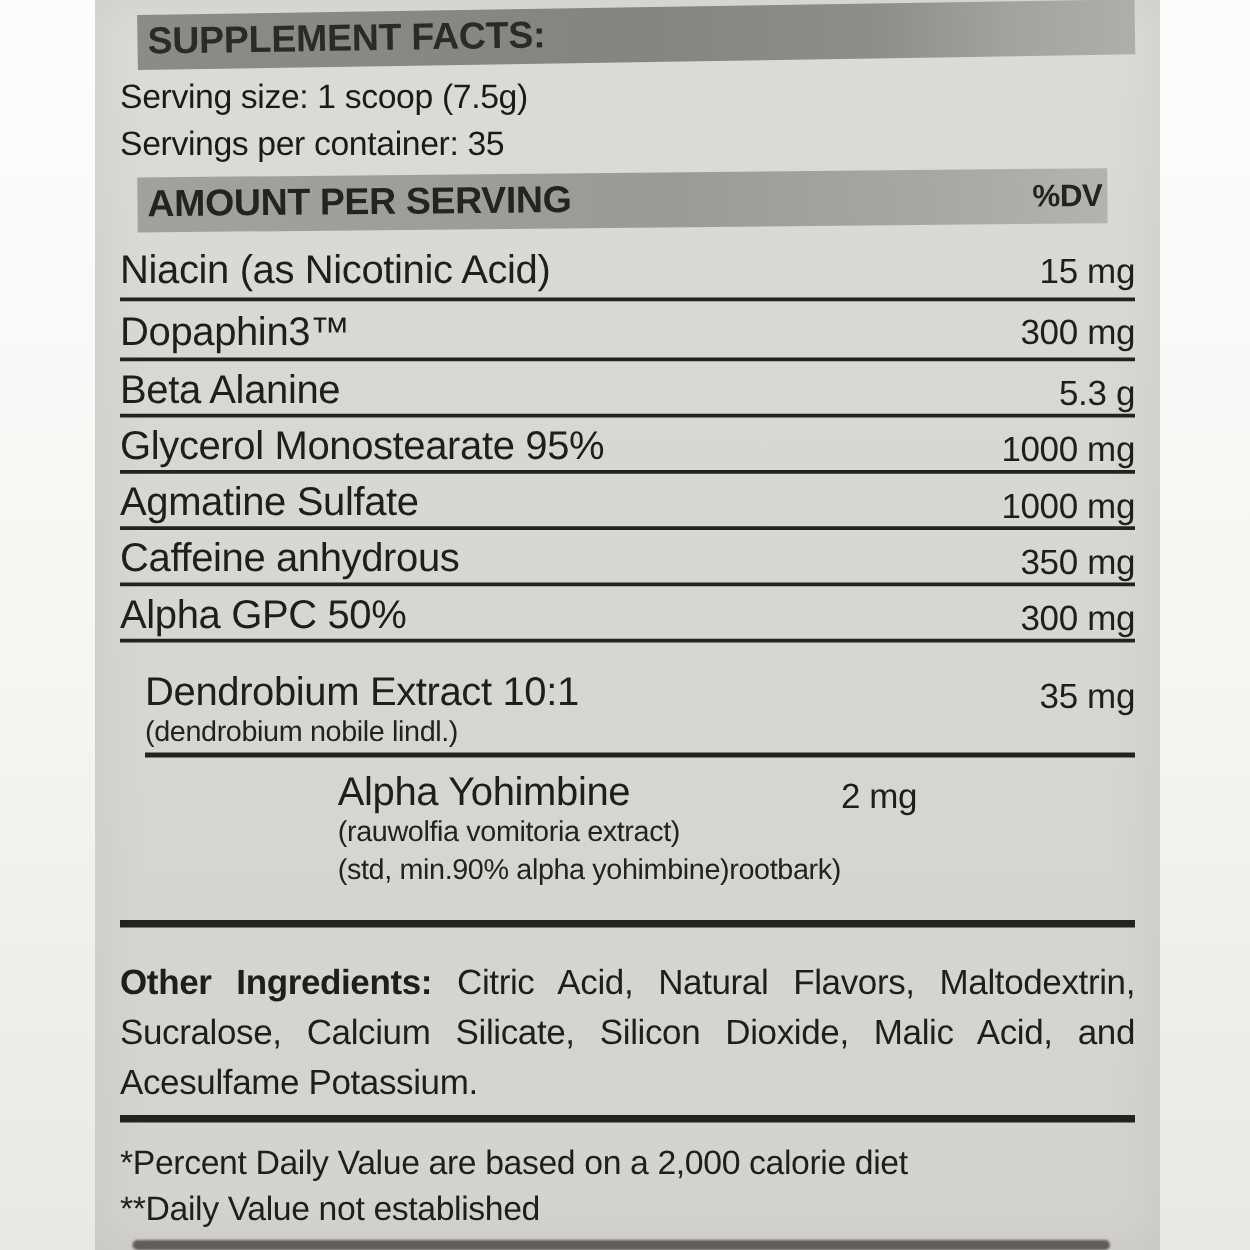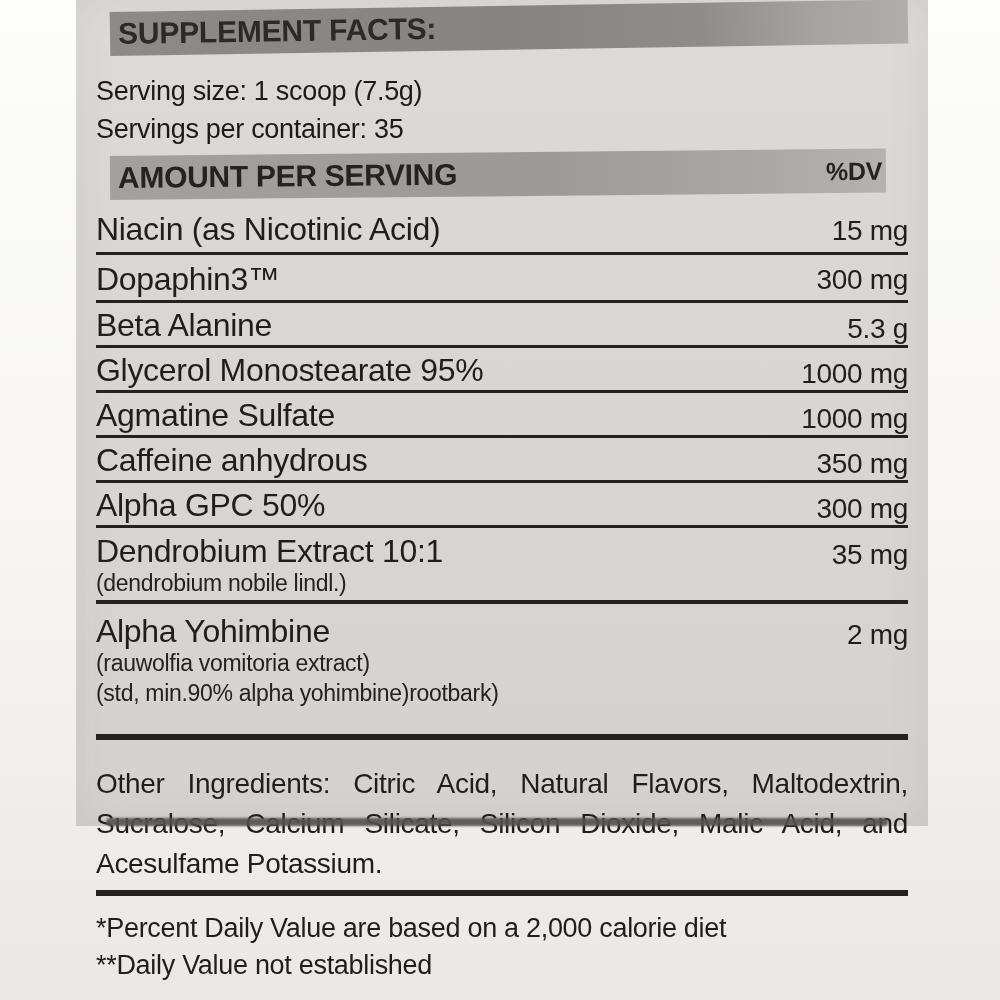--- a/index.html
+++ b/index.html
@@ -1,53 +1,53 @@
 <!DOCTYPE html>
 <html><head>
 <meta charset="utf-8">
 <style>
   html,body{margin:0;padding:0;}
   body{font-family:"Liberation Sans", sans-serif; background:#ffffff;}
   .page{position:relative;width:1000px;height:1000px;overflow:hidden;
         background:linear-gradient(180deg,#fdfdfc 0%,#f6f5f2 55%,#e9e8e4 100%);}
-  .label{position:absolute;left:76px;top:0;width:852px;height:826px;
+  .label{position:absolute;left:76px;top:0;width:852px;height:1000px;
          background:linear-gradient(180deg,#dcdbd7 0%,#d8d7d3 35%,#d6d5d1 70%,#d3d2ce 100%);
          box-shadow:inset 0 0 40px rgba(120,118,112,0.12);}
   .inner{padding:0 20px;color:#1f1e1b;letter-spacing:-0.3px;}
 
   .title-bar{margin:12px 0 0 14px;height:44px;
       background:linear-gradient(90deg,#8d8b88 0%,#868481 50%,#8f8d8a 74%,#a5a3a0 88%,#b0aeab 100%);
       transform:rotate(-0.9deg);transform-origin:left center;
       display:flex;align-items:center;}
   .title-bar .t{font-size:30px;font-weight:bold;color:#2b2a27;padding-left:8px;letter-spacing:-0.2px;}
 
-  .serving{margin-top:16px;font-size:27px;color:#1b1a18;}
+  .serving{margin-top:2px;font-size:27px;color:#1b1a18;}
   .serving div{height:38px;line-height:38px;}
 
   .col-bar{margin:8px 22px 0 14px;height:44px;
       background:linear-gradient(90deg,#a3a19e 0%,#9c9a97 55%,#a9a7a4 82%,#b5b3b0 100%);
       transform:rotate(-0.55deg);transform-origin:left center;
       display:flex;align-items:center;justify-content:space-between;}
   .col-bar .t{font-size:30px;font-weight:bold;color:#242320;padding-left:8px;}
   .col-bar .dv{font-size:25px;font-weight:bold;color:#242320;padding-right:4px;}
 
   .row{display:flex;justify-content:space-between;border-bottom:3px solid #23221f;}
   .row .nm{font-size:32px;line-height:34px;}
   .row .sub{font-size:23px;line-height:30px;color:#23221f;}
   .row .amt{font-size:28px;white-space:nowrap;margin-top:5px;}
   .r-niacin{padding:10px 0 4px;}
   .r-niacin .nm{line-height:38px;}
   .r-dopaphin{padding:4px 0 4px;align-items:flex-end;}
   .r-simple{padding:5px 0 0;gap:48px;}
-  .r-dendrobium{padding:6px 0 2px;border-bottom-width:4px;}
-  .r-yohimbine{padding:10px 0 26px;border-bottom-width:6px;}
+  .r-dendrobium{padding:22px 0 2px;border-bottom-width:4px;margin-left:20px;}
+  .r-yohimbine{padding:10px 0 26px;border-bottom-width:6px;justify-content:center;}
 
   .other{border-bottom:6px solid #23221f;padding:24px 0 6px;}
   .other p{margin:0;font-size:28px;line-height:40px;text-align:justify;}
-  .other .b{font-weight:normal;}
+  .other .b{font-weight:bold;}
 
   .foot{padding-top:14px;font-size:27px;}
   .foot div{height:37px;line-height:37px;}
 
   .bottom-shadow{position:absolute;bottom:0;left:30px;right:40px;height:8px;
       background:#55524d;border-radius:4px;opacity:0.9;filter:blur(1px);}
 </style>
 </head>
 <body>
 

